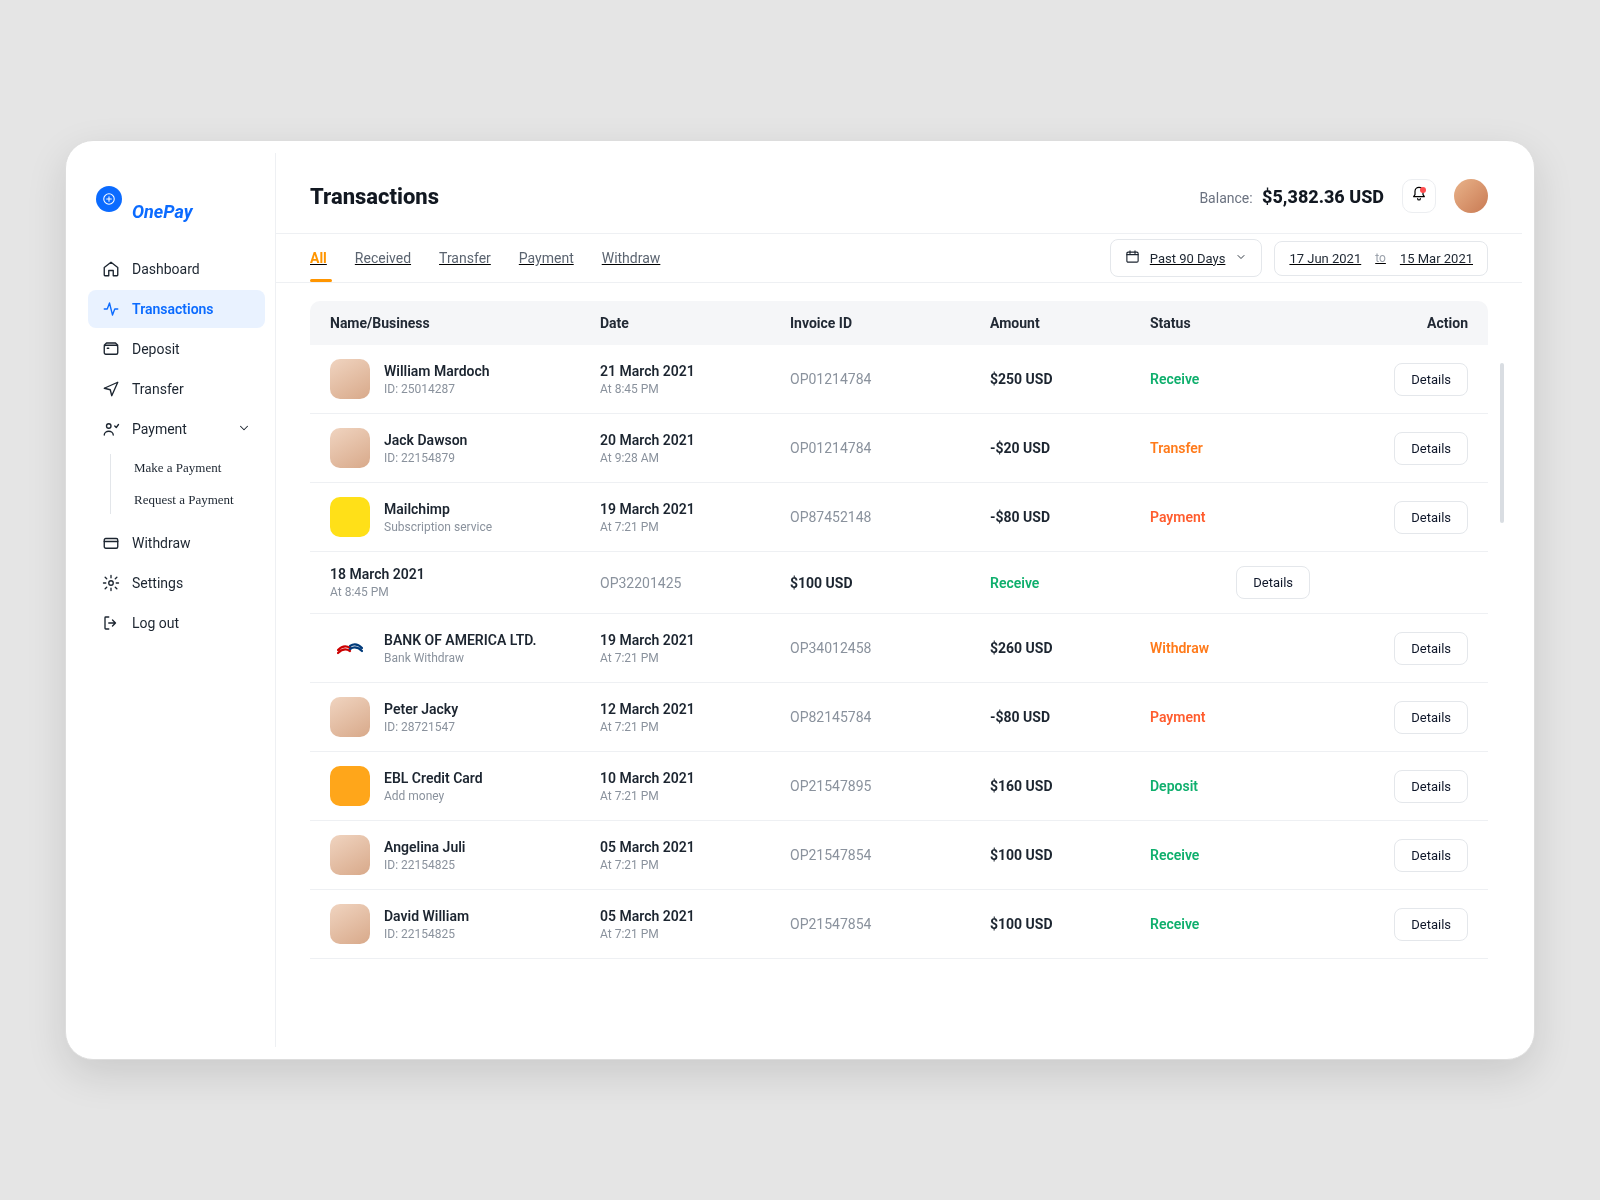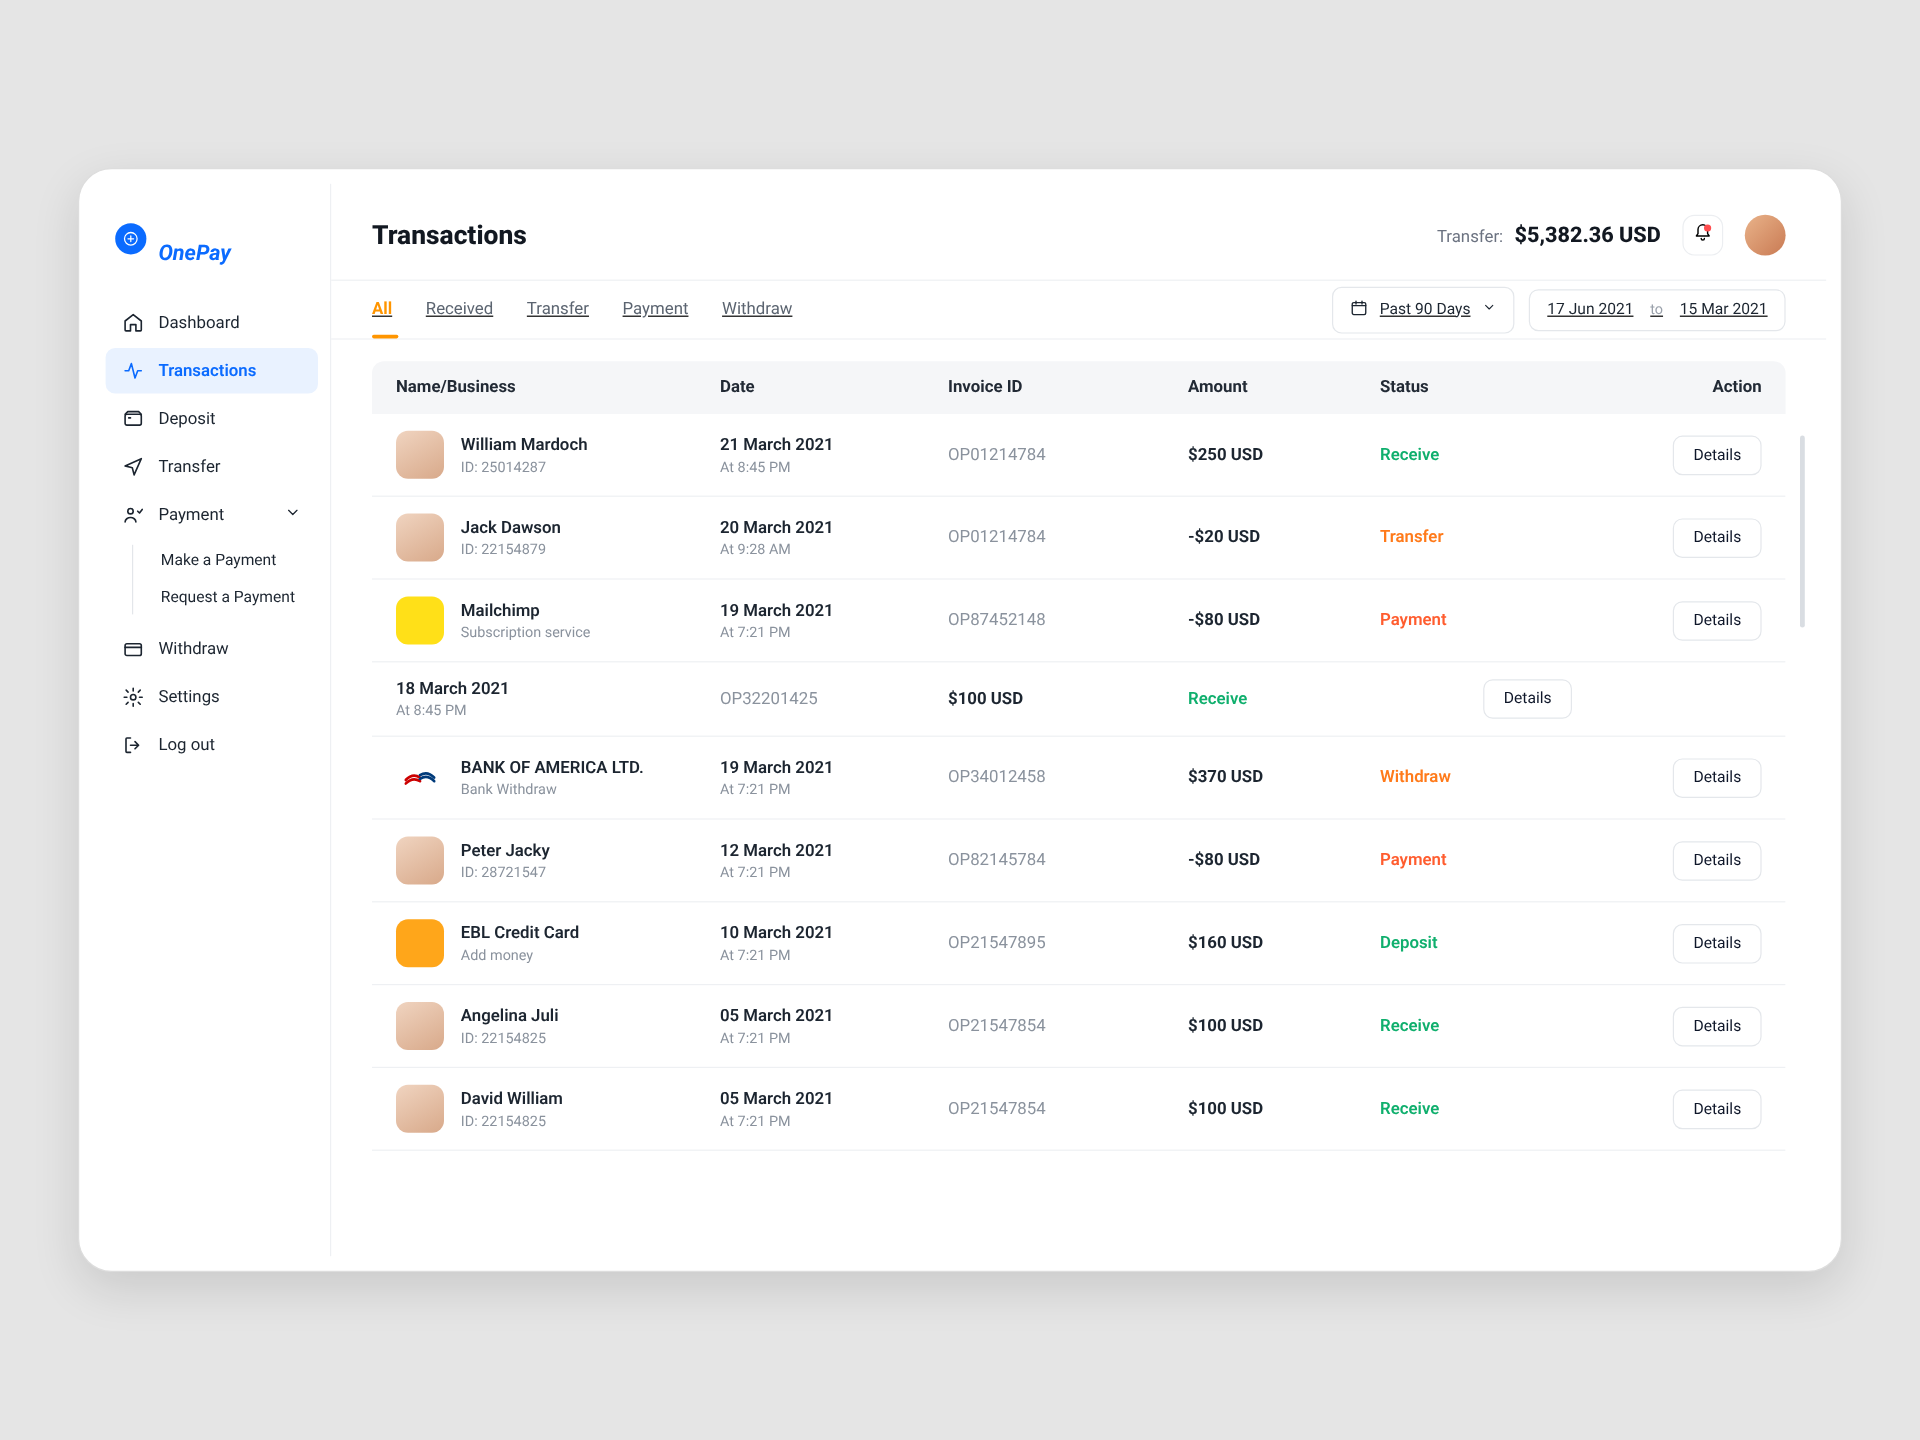--- a/index.html
+++ b/index.html
@@ -57,21 +57,21 @@
   padding: 10px 14px; border-radius: 8px; cursor: pointer;
   font-size: 14px; color: #1c2530;
 }
 .nav-item.active { background: #e9f2ff; color: #0b6bff; font-weight: 600;}
 .nav-item .chev { margin-left: auto; }
 .nav-ico { width:18px; display:flex; justify-content:center; }
 .subnav { padding-left: 18px; margin: 2px 0 6px 0; position: relative;}
 .subnav::before{
   content:""; position:absolute; left:22px; top:2px; bottom:2px; width:1px; background:#e3e6ea;
 }
-.sub-item { font-size: 13px; color:#1c2530; padding:8px 10px 8px 28px; cursor:pointer;}
+.sub-item { font-size: 13px; color:#1c2530; padding:8px 10px 8px 28px; cursor:pointer;font-family:Liberation Serif, serif;}
 .main {
   flex: 1; display: flex; flex-direction: column;
 }
 .topbar {
   display: flex; align-items: center; justify-content: space-between;
   padding: 26px 34px 20px 34px;
 }
 .title { font-size: 22px; font-weight: 800; color:#121821; }
 .top-right { display:flex; align-items:center; gap:18px;}
 .balance { font-size:14px; color:#6b7280; }
@@ -220,21 +220,21 @@
           <span>Log out</span>
         </div>
       </nav>
     </aside>
 
     <section class="main">
       <div class="topbar">
         <h1 class="title">Transactions</h1>
         <div class="top-right">
           <span class="balance">
-            <span>Transfer:</span>
+            <span>Balance:</span>
             <b>$5,382.36 USD</b>
           </span>
           <span class="bell">
             <span><svg viewBox="0 0 24 24" width="16" height="16">
                   <path d="M6 8a6 6 0 1 1 12 0v5l2 3H4l2-3zM10 19a2 2 0 0 0 4 0"></path>
                 </svg></span>
           </span>
           <span class="avatar"></span>
         </div>
       </div>
@@ -348,21 +348,21 @@
       <div>
         <div style="font-weight:600;color:#1c2530">BANK OF AMERICA LTD.</div>
         <div class="name-sub">Bank Withdraw</div>
       </div>
     </div>
     <div>
       <div style="font-weight:600;color:#1c2530">19 March 2021</div>
       <div class="date-sub">At 7:21 PM</div>
     </div>
     <div class="invoice">OP34012458</div>
-    <div class="amount">$370 USD</div>
+    <div class="amount">$260 USD</div>
     <div class="status Withdraw">Withdraw</div>
     <div class="action-cell"><span class="btn">Details</span></div>
   </div>
             <div class="row">
     <div class="name-cell">
       <div class="av person" style=""></div>
       <div>
         <div style="font-weight:600;color:#1c2530">Peter Jacky</div>
         <div class="name-sub">ID: 28721547</div>
       </div>

